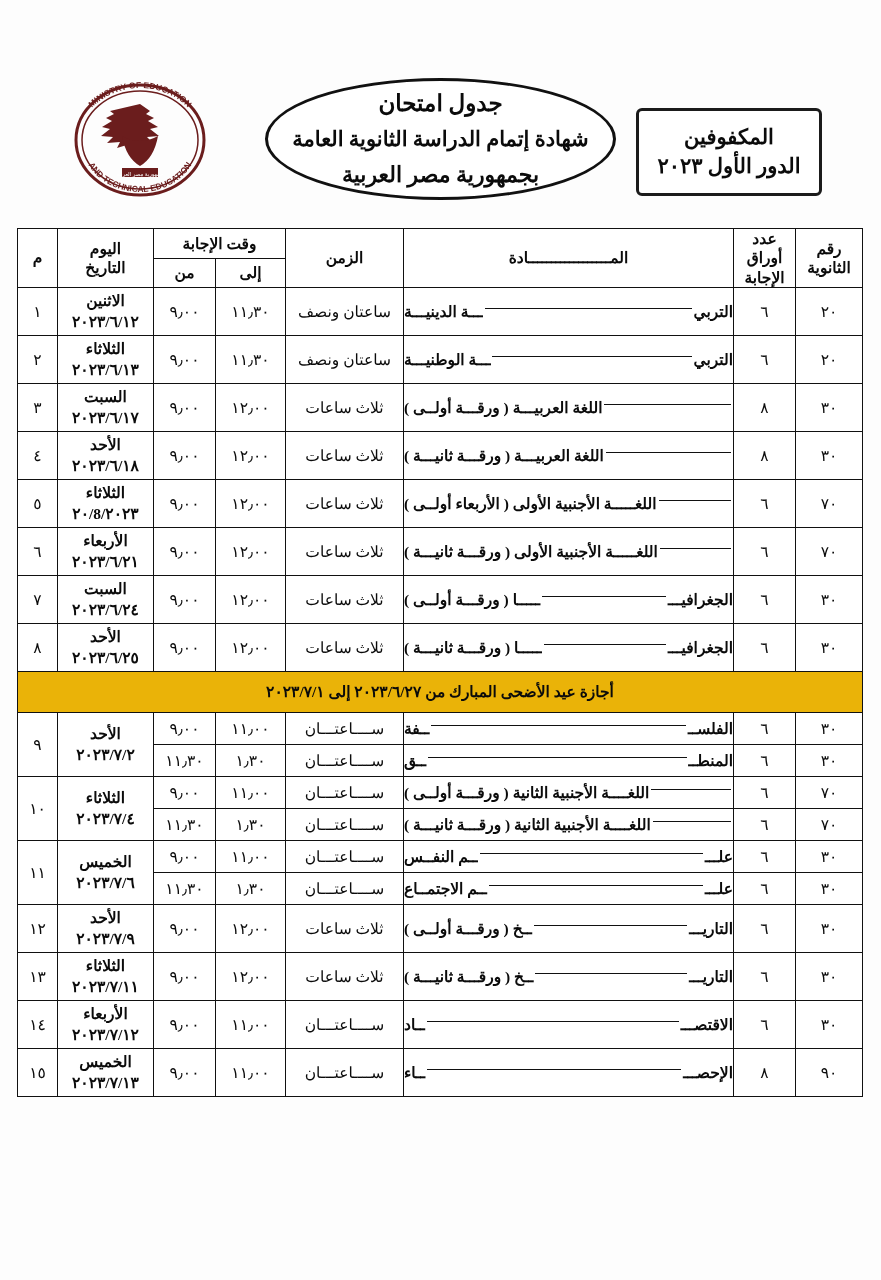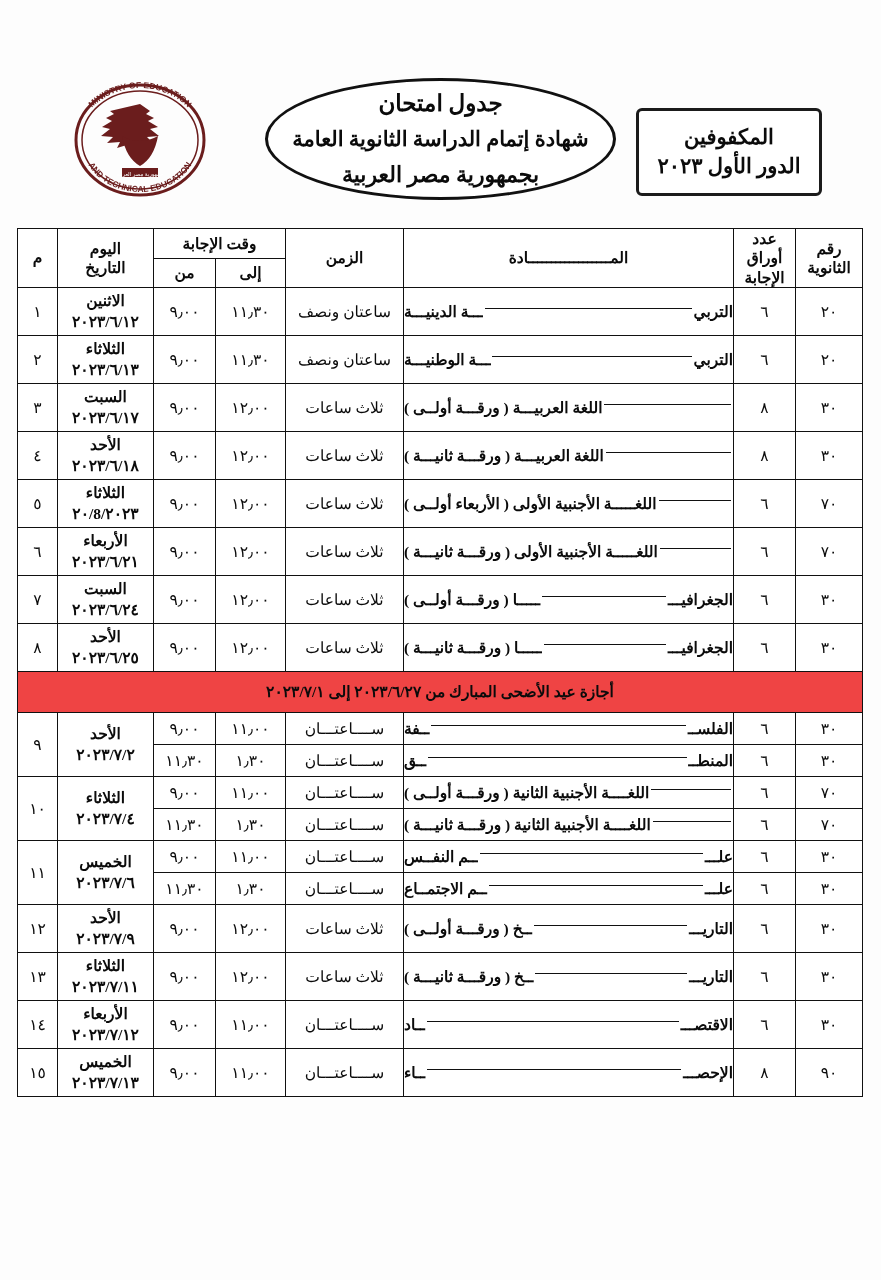--- a/index.html
+++ b/index.html
@@ -147,21 +147,21 @@
     flex: 1 1 auto;
     border-bottom: 1.4px solid #111;
     margin: 0 2px 7px 2px;
     height: 1px;
     min-width: 8px;
   }
   .subj-flex .post { flex: 0 0 auto; }
 
   tr.holiday td {
     height: 40px;
-    background: #ef4444;
+    background: #eab308;
     font-weight: bold;
     font-size: 15.5px;
   }
   tr.half td { height: 31px; }
 </style>
 </head>
 <body>
 
 <div class="page">
 

